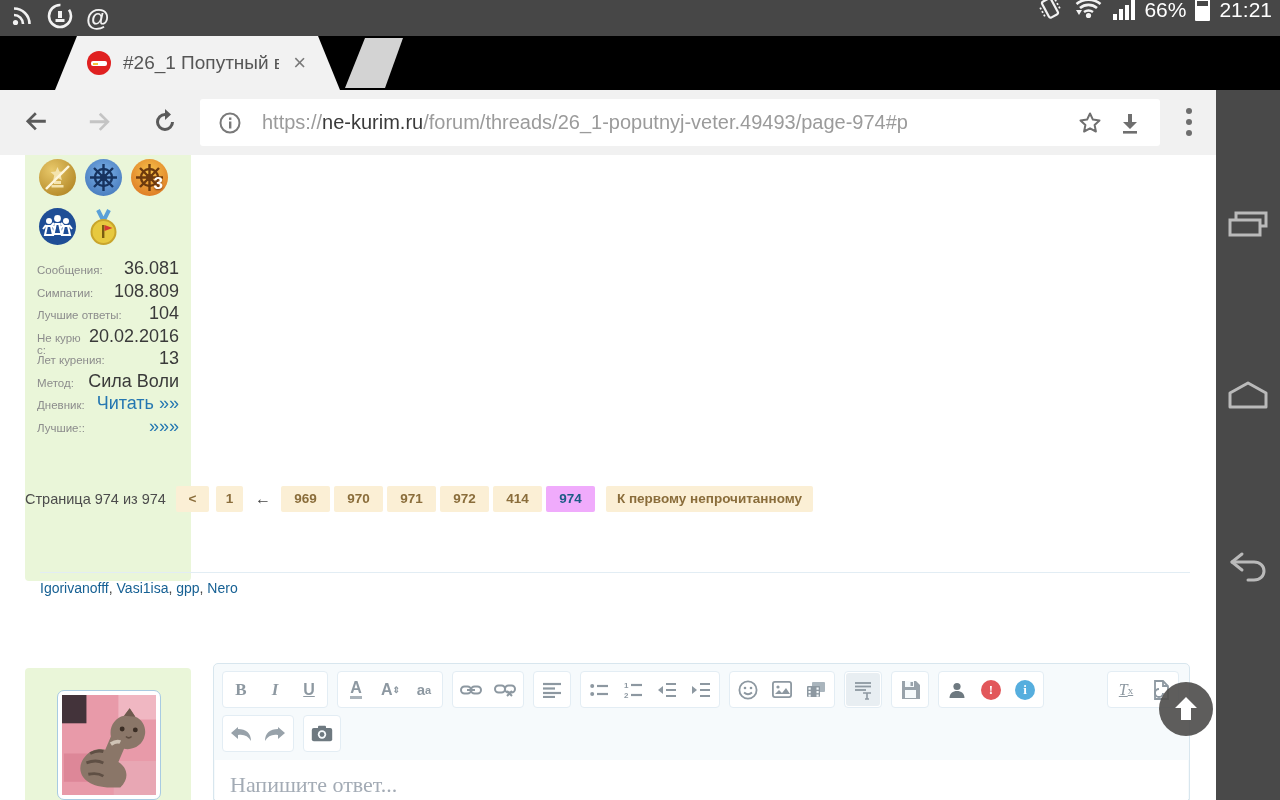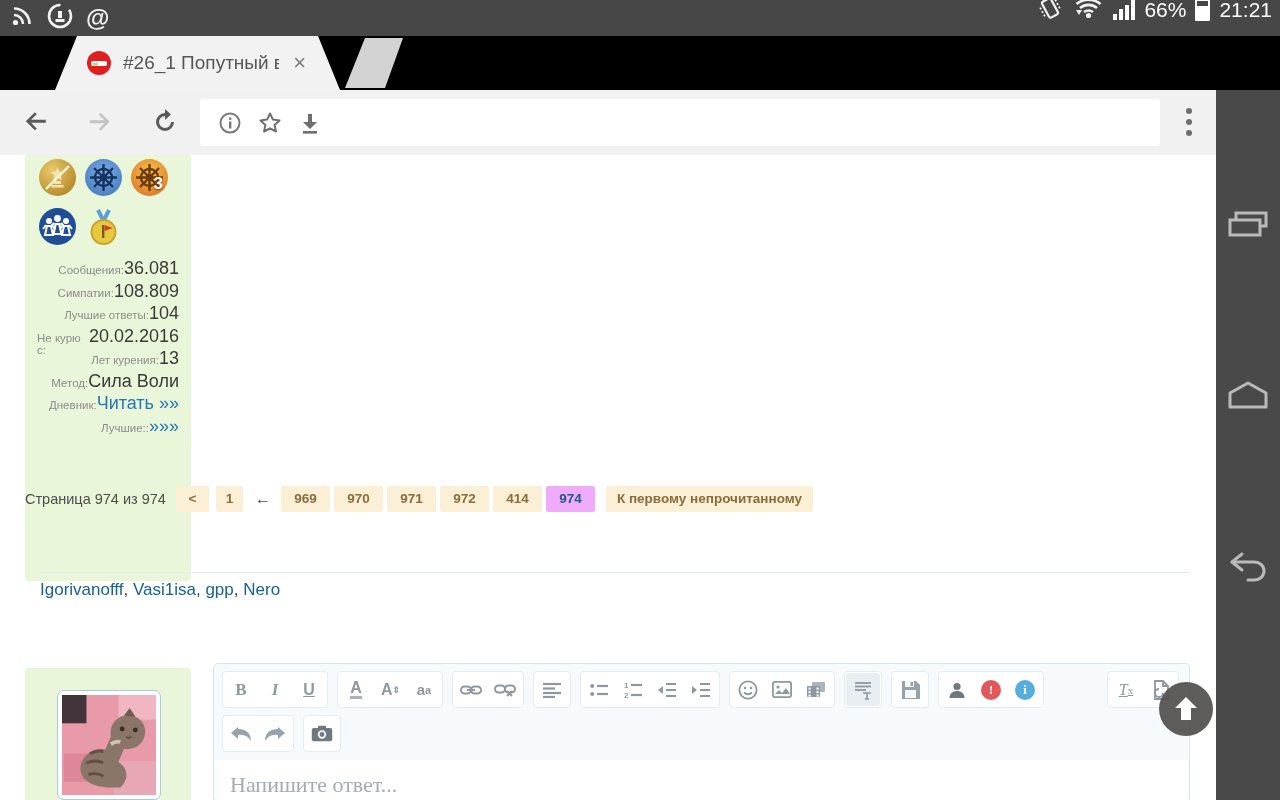--- a/index.html
+++ b/index.html
@@ -52,41 +52,41 @@
   #user-panel { position:absolute; left:25px; top:-5px; width:166px; height:431px; background:#eaf6d9; border-radius:4px; padding:0 12px; }
   #badges { padding-top:0; }
   .badge-row { display:flex; gap:9px; margin-left:2px; }
   .badge { width:37px; height:37px; border-radius:50%; position:relative; flex:0 0 37px; }
   .b-trophy { background:radial-gradient(circle at 35% 30%, #e8c86a, #a87a18); }
   .b-wheel-blue { background:radial-gradient(circle at 50% 40%, #7db2e8, #3c6fb4); }
   .b-wheel-orange { background:radial-gradient(circle at 50% 35%, #f6c24a, #d96c1e); }
   .b-people { background:#1f4e96; }
   .badge .num3 { position:absolute; right:5px; bottom:2px; color:#fff; font-weight:bold; font-size:17px; text-shadow:0 1px 2px #7a3c10; }
   #stats { margin-top:13px; }
-  .stat-row { display:flex; justify-content:flex-end; align-items:baseline; height:22.5px; }
+  .stat-row { display:flex; justify-content:space-between; align-items:baseline; height:22.5px; }
   .stat-label { font-size:11.5px; color:#8c8c8c; }
   .stat-value { font-size:18px; color:#3a3a3a; }
   .stat-link { color:#2577b1; }
 
   
   #pagination { position:absolute; left:25px; top:330px; height:27px; display:flex; align-items:center; }
   #page-info { font-size:14.5px; color:#4c4c4c; margin-right:10px; }
   .pgbtn { display:inline-flex; align-items:center; justify-content:center; height:26px; background:#fbefd5;
     color:#8a6d3b; font-size:13.5px; font-weight:bold; border-radius:2px; margin-right:4px; padding:0 8px; }
   .pg-prev { width:33px; margin-right:7px; }
   .pg-first { width:27px; margin-right:9px; }
   .pg-arrow { background:none; color:#444; font-weight:normal; font-size:16px; width:22px; padding:0; margin-right:7px; }
   .pg-num { width:49px; padding:0; }
   .pg-cur { background:#f0abfc; color:#1c5b86; }
   .pg-unread { margin-left:7px; padding:0 11px; }
 
   
   #viewers-title { position:absolute; left:40px; top:381px; font-size:21px; font-weight:bold; color:#abcbe5; }
   #viewers-rule { position:absolute; left:40px; top:417px; width:1150px; height:0; border-top:1px solid #e2edf4; }
-  #viewers-line { position:absolute; left:40px; top:425px; font-size:17px; color:#444; }
+  #viewers-line { position:absolute; left:40px; top:425px; font-size:14px; color:#444; }
   #viewers-line a { color:#176194; text-decoration:none; }
 
   
   #avatar-panel { position:absolute; left:25px; top:513px; width:166px; height:132px; background:#eaf6d9; border-radius:4px 4px 0 0; }
   #avatar-frame { position:absolute; left:32px; top:22px; width:104px; height:110px; background:#fff;
     border:1px solid #a8cbe2; border-radius:7px; padding:4px; }
   #avatar-img { width:100%; height:100%; display:block; }
 
   
   #editor { position:absolute; left:213px; top:508px; width:977px; height:137px; background:#f6fafc;
@@ -199,20 +199,21 @@
       </svg>
   </div>
   <div id="url-box">
     <span class="omni-icon">
       <svg width="24" height="24" viewBox="0 0 24 24">
           <circle cx="12" cy="12" r="9.5" fill="none" stroke="#7a7a7a" stroke-width="2"></circle>
           <rect x="11" y="10.5" width="2.4" height="7" fill="#7a7a7a"></rect>
           <rect x="11" y="6.5" width="2.4" height="2.4" fill="#7a7a7a"></rect>
         </svg>
     </span>
+    <span id="url-text"><span class="url-dim">https://</span><span class="url-host">ne-kurim.ru</span><span class="url-dim">/forum/threads/26_1-poputnyj-veter.49493/page-974#p</span></span>
     <span class="omni-icon">
       <svg width="26" height="26" viewBox="0 0 26 26">
           <path d="M13 3.5l2.9 6.1 6.6.8-4.9 4.6 1.3 6.5L13 18.3l-5.9 3.2 1.3-6.5-4.9-4.6 6.6-.8z" fill="none" stroke="#6f6f6f" stroke-width="2" stroke-linejoin="round"></path>
         </svg>
     </span>
     <span class="omni-icon">
       <svg width="26" height="26" viewBox="0 0 26 26">
           <path d="M11 4h4v8h5l-7 7-7-7h5z" fill="#6f6f6f"></path>
           <rect x="6" y="21" width="14" height="2.6" fill="#6f6f6f"></rect>
         </svg>

